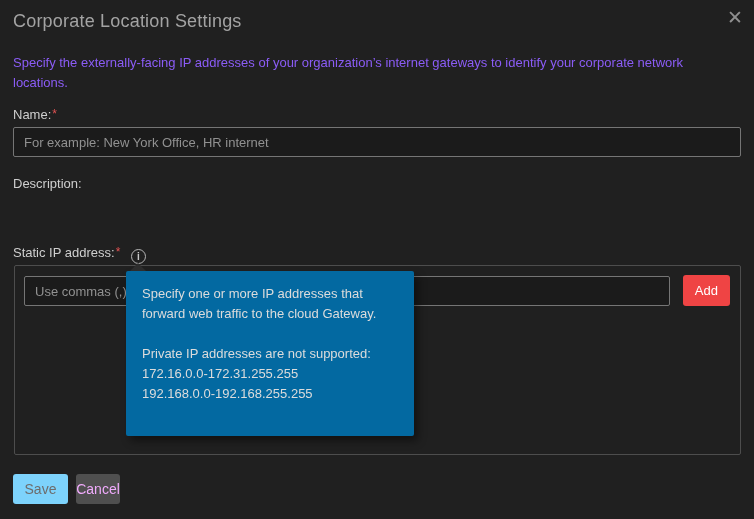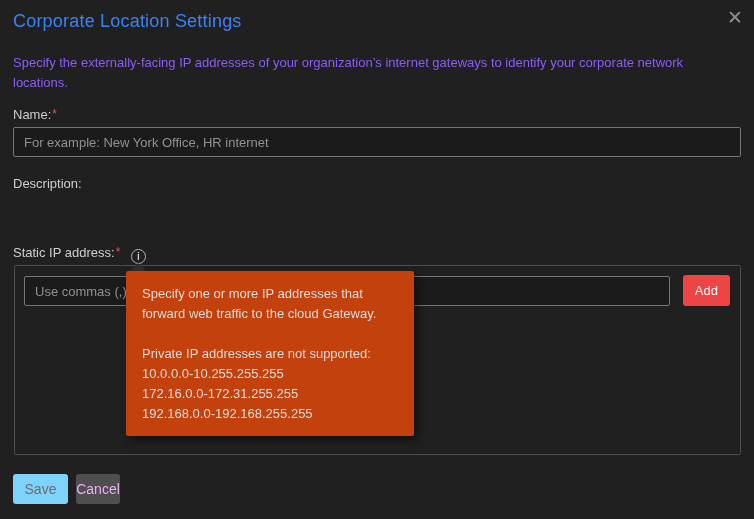--- a/index.html
+++ b/index.html
@@ -11,21 +11,21 @@
     width: 754px;
     height: 519px;
     background: #202020;
     color: #e6e6e6;
     overflow: hidden;
   }
 
   
   .title {
     position: absolute; left: 13px; top: 11px;
-    font-size: 18px; font-weight: 400; color: #3b82f6;
+    font-size: 18px; font-weight: 400; color: #a3a3a3;
     letter-spacing: 0.2px;
   }
   .close-btn {
     position: absolute; right: 5px; top: 3px;
     width: 28px; height: 28px;
     background: transparent; border: none;
     color: #8f8f8f; font-size: 19px; font-weight: 300;
     cursor: pointer; line-height: 28px; text-align: center;
     font-family: "DejaVu Sans", sans-serif;
   }
@@ -99,21 +99,21 @@
     background: #ef4444; color: #ffffff;
     border: none; border-radius: 3px;
     font-size: 13px; cursor: pointer;
     font-family: "Liberation Sans", sans-serif;
   }
 
   
   .tooltip {
     position: absolute; left: 126px; top: 271px;
     width: 288px; height: 165px;
-    background: #c2410c;
+    background: #0369a1;
     border-radius: 2px;
     box-shadow: 4px 5px 8px rgba(0,0,0,0.45);
     padding: 13px 16px;
     font-size: 13px; line-height: 20px; color: #dcdcdc;
     z-index: 5;
   }
   .tooltip-arrow {
     position: absolute; top: -8px; left: 4px;
     width: 0; height: 0;
     border-left: 8px solid transparent;
@@ -167,21 +167,20 @@
   <div class="ip-box">
     <input class="ip-input" type="text" placeholder="Use commas (,)" style="">
     <button class="add-btn">Add</button>
   </div>
 
   <div class="tooltip">
     <div class="tooltip-arrow"></div>
     <div>Specify one or more IP addresses that forward web traffic to the cloud Gateway.</div>
     <div class="spacer"></div>
     <div>Private IP addresses are not supported:</div>
-    <span class="range">10.0.0.0-10.255.255.255</span>
     <span class="range">172.16.0.0-172.31.255.255</span>
     <span class="range">192.168.0.0-192.168.255.255</span>
   </div>
 
   <button class="footer-btn save-btn">Save</button>
   <button class="footer-btn cancel-btn">Cancel</button>
 
 </div>
 
 </body></html>

